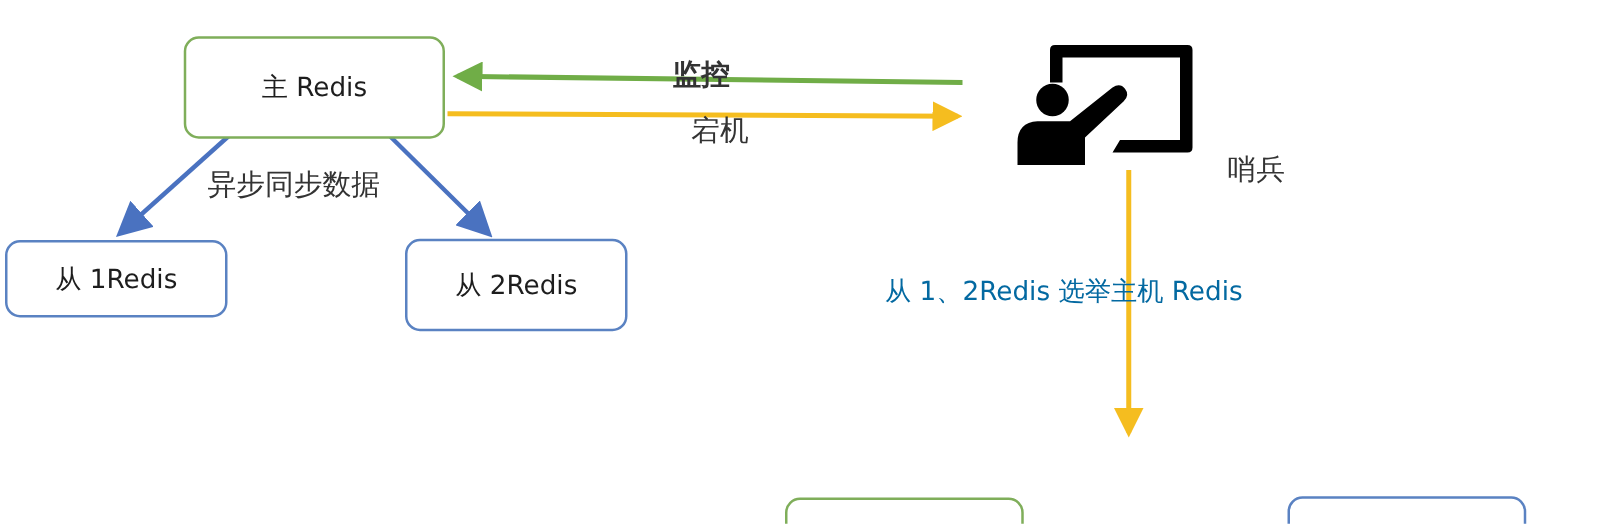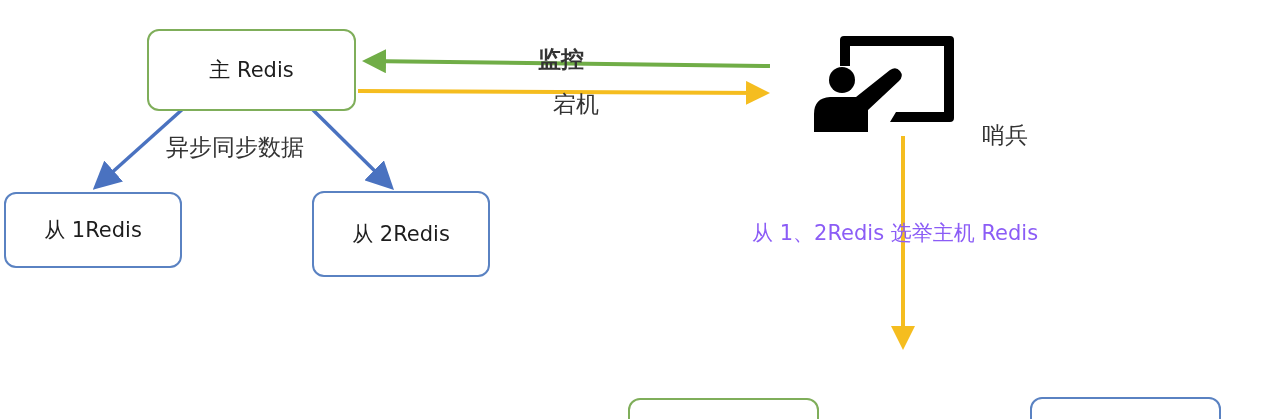--- a/index.html
+++ b/index.html
@@ -40,25 +40,25 @@
 
   <line x1="358" y1="91" x2="766" y2="93" stroke="#f5bd1f" stroke-width="4" marker-end="url(#ah-yellow)"></line>
 
   <line x1="903" y1="136" x2="903" y2="346" stroke="#f5bd1f" stroke-width="4" marker-end="url(#ah-yellow)"></line>
 </svg>
 
 <div class="node green" style="left:147px; top:29px; width:209px; height:82px;">
   <span>主 Redis</span>
 </div>
 
-<div class="node blue" style="left:4px; top:192px; width:178px; height:76px;">
+<div class="node blue" style="left:4px; top:192px; width:178px; height:62px;">
   <span>从 1Redis</span>
 </div>
 
-<div class="node blue" style="left:312px; top:191px; width:178px; height:86px;">
+<div class="node blue" style="left:324px; top:191px; width:178px; height:74px;">
   <span>从 2Redis</span>
 </div>
 
 <div class="node green" style="left:628px; top:398px; width:191px; height:60px;">
   <span></span>
 </div>
 
 <div class="node blue" style="left:1030px; top:397px; width:191px; height:60px;">
   <span></span>
 </div>
@@ -69,13 +69,13 @@
 
   <circle cx="30" cy="44" r="13" fill="#000"></circle>
 
   <path d="M2,96 L2,78 Q2,62 18,61 L44,61 L78,34 Q84,30 88,35 Q92,40 87,45 L56,74 L56,96 Z" fill="#000"></path>
 </svg>
 <div class="label" style="left:982px; top:86px;margin-top:34px;">哨兵</div>
 
 <div class="label" style="left:166px; top:132px;font-family:Liberation Serif, serif;">异步同步数据</div>
 <div class="label" style="left:538px; top:44px;font-weight:bold;">监控</div>
 <div class="label" style="left:553px; top:89px;">宕机</div>
-<div class="label sans" style="left:752px; top:219px; font-size:21px; color:#8b5cf6;">从 1、2Redis 选举主机 Redis</div>
+<div class="label sans" style="left:708px; top:219px; font-size:21px; color:#0369a1;">从 1、2Redis 选举主机 Redis</div>
 
 </body></html>

